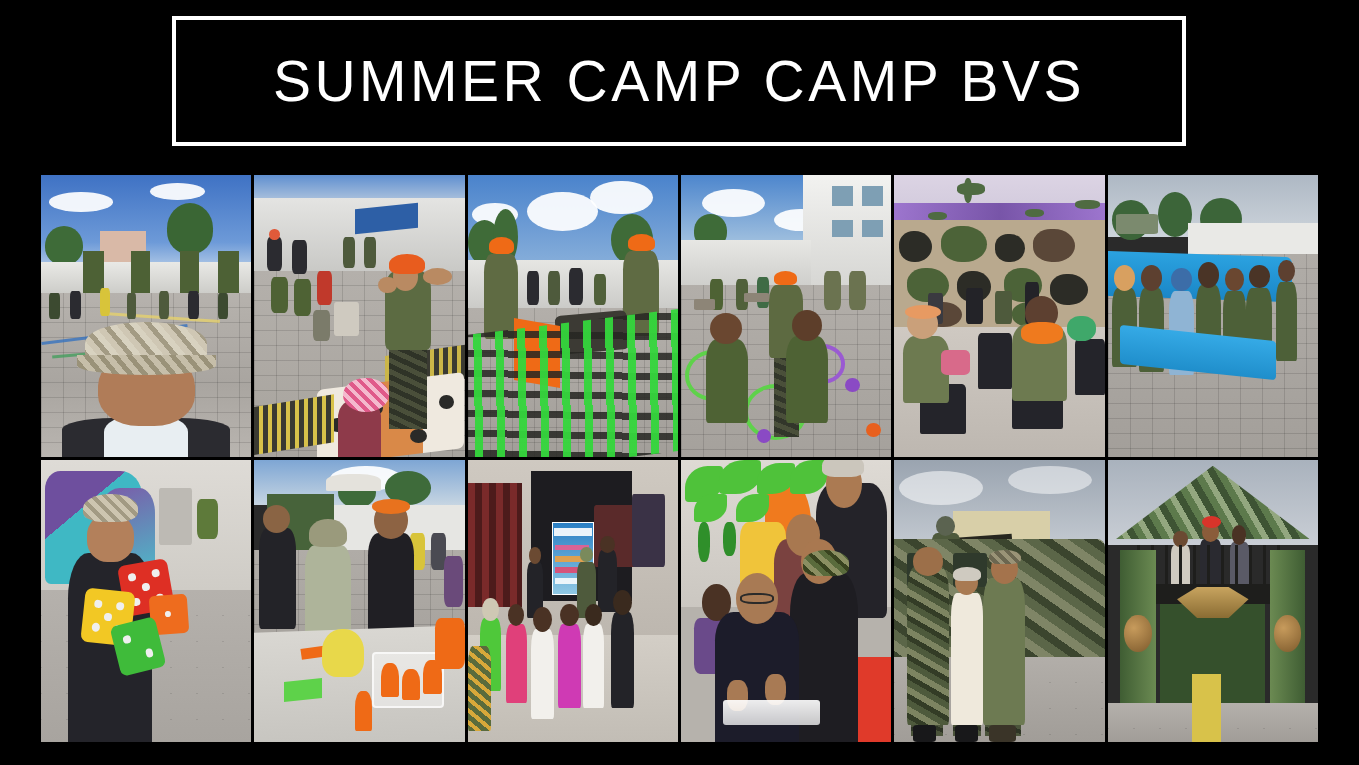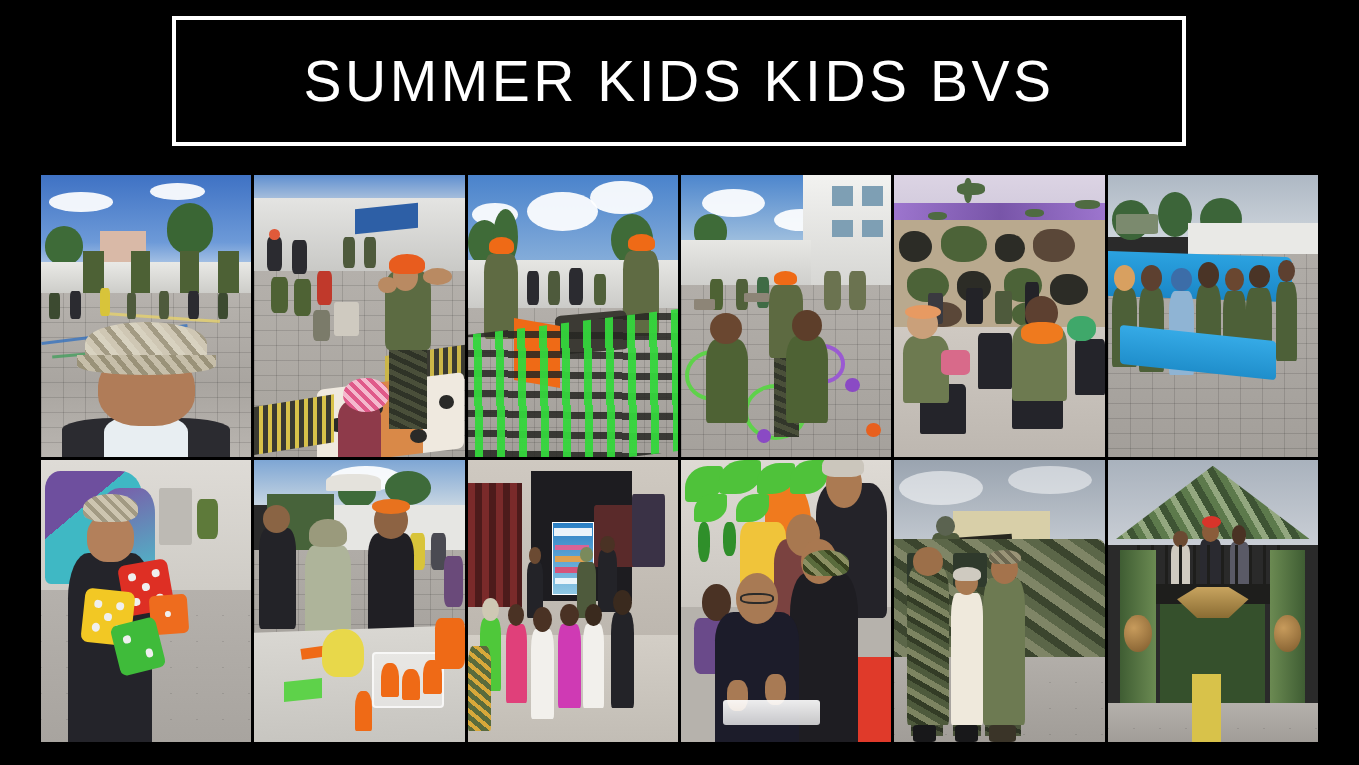--- a/index.html
+++ b/index.html
@@ -286,21 +286,21 @@
   .p12-kid{position:absolute;border-radius:20% 20% 4% 4%;}
   .p12-kid-h{position:absolute;border-radius:50%;}
   .p12-inner{position:absolute;left:25%;top:51%;width:50%;height:40%;background:#35502c;}
 </style>
 </head>
 <body>
 
 <div id="slide">
 
   <div id="title-frame">
-    <div id="title-text">SUMMER KIDS KIDS BVS</div>
+    <div id="title-text">SUMMER CAMP CAMP BVS</div>
   </div>
 
   <div id="photo-grid">
 
     <div class="photo">
       <div class="scene">
         <div class="sky p1-sky"></div>
         <div class="cloud" style="left:4%;top:6%;width:30%;height:7%;"></div>
         <div class="cloud" style="left:52%;top:3%;width:26%;height:6%;"></div>
         <div class="tree" style="left:2%;top:18%;width:18%;height:14%;background:#3e6b38;"></div>

